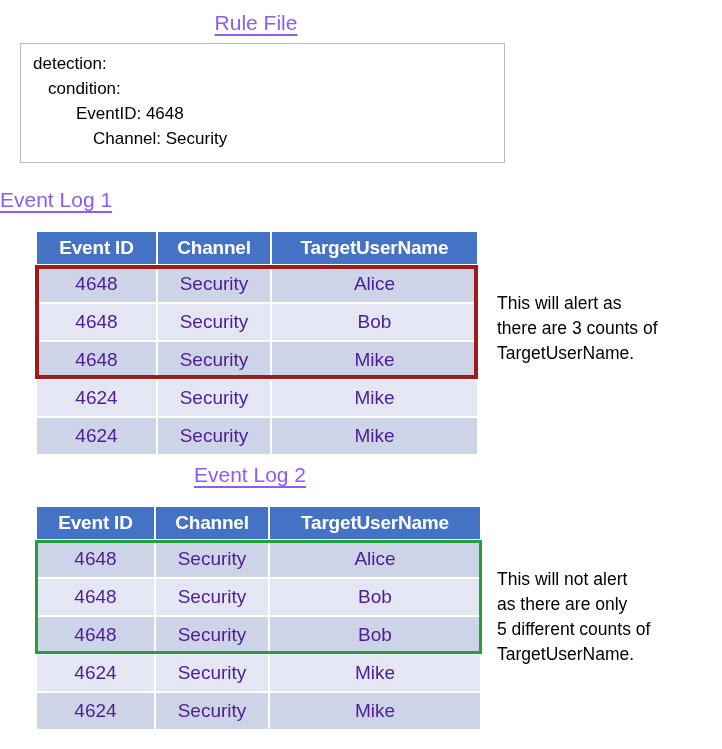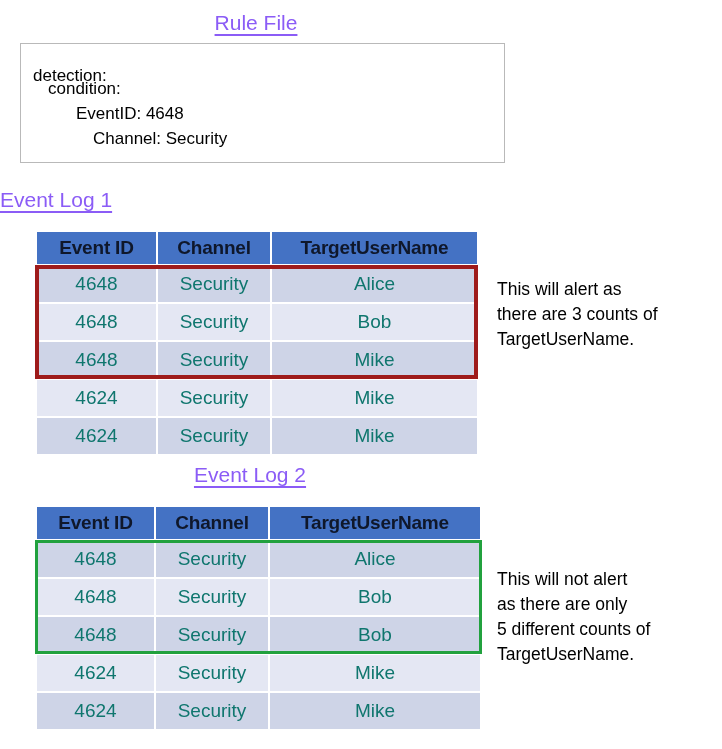--- a/index.html
+++ b/index.html
@@ -41,21 +41,21 @@
     background: #ffffff;
     box-sizing: border-box;
   }
   .rule-line {
     position: absolute;
     font-size: 17px;
     line-height: 1;
     white-space: pre;
     color: #000;
   }
-  #rule-line-0 { left: 12px; top: 11px; margin-top: 12px; }
+  #rule-line-0 { left: 12px; top: 11px; }
   #rule-line-1 { left: 27px; top: 36px; }
   #rule-line-2 { left: 55px; top: 61px; }
   #rule-line-3 { left: 48px; top: 86px; margin-left: 24px; }
   #rule-line-4 { left: 28px; top: 111px; }
 
   
   #rule-file-inner {
     position: absolute;
     left: 0; top: 0; right: 0; bottom: 0;
   }
@@ -64,38 +64,38 @@
   .log-table {
     position: absolute;
     border-collapse: collapse;
     table-layout: fixed;
   }
   #event-log-1-table { left: 37px; top: 232px; width: 440px; }
   #event-log-2-table { left: 37px; top: 507px; width: 443px; }
 
   .log-table th {
     background: #4472c4;
-    color: #0f172a;
+    color: #ffffff;
     font-size: 19px;
     font-weight: bold;
     height: 32px;
     padding: 0;
     text-align: center;
     border-right: 2px solid #ffffff;
     border-bottom: 2px solid #ffffff;
     letter-spacing: -0.2px;
   }
   .log-table th:last-child { border-right: none; }
 
   .log-table td {
     font-size: 19px;
     height: 36px;
     padding: 0;
     text-align: center;
-    color: #0f766e;
+    color: #4c1d95;
     border-right: 2px solid #ffffff;
     border-bottom: 2px solid #ffffff;
   }
   .log-table td:last-child { border-right: none; }
   .log-table tr:last-child td { border-bottom: none; }
 
   .row-odd  td { background: #ced4e7; }
   .row-even td { background: #e4e7f3; }
 
   .col-id      { width: 120px; }
@@ -127,21 +127,21 @@
   }
 
   
   .annotation {
     position: absolute;
     font-size: 17.5px;
     line-height: 25px;
     color: #000000;
     white-space: pre-line;
   }
-  #annotation-1 { left: 497px; top: 277px; width: 225px; }
+  #annotation-1 { left: 497px; top: 291px; width: 225px; }
   #annotation-2 { left: 497px; top: 567px; width: 225px; }
 </style>
 </head>
 <body>
 
 <div class="section-title" id="rule-file-title">Rule File</div>
 
 <div id="rule-file-box">
   <div id="rule-file-inner">
     <div class="rule-line" id="rule-line-0">detection:</div>

